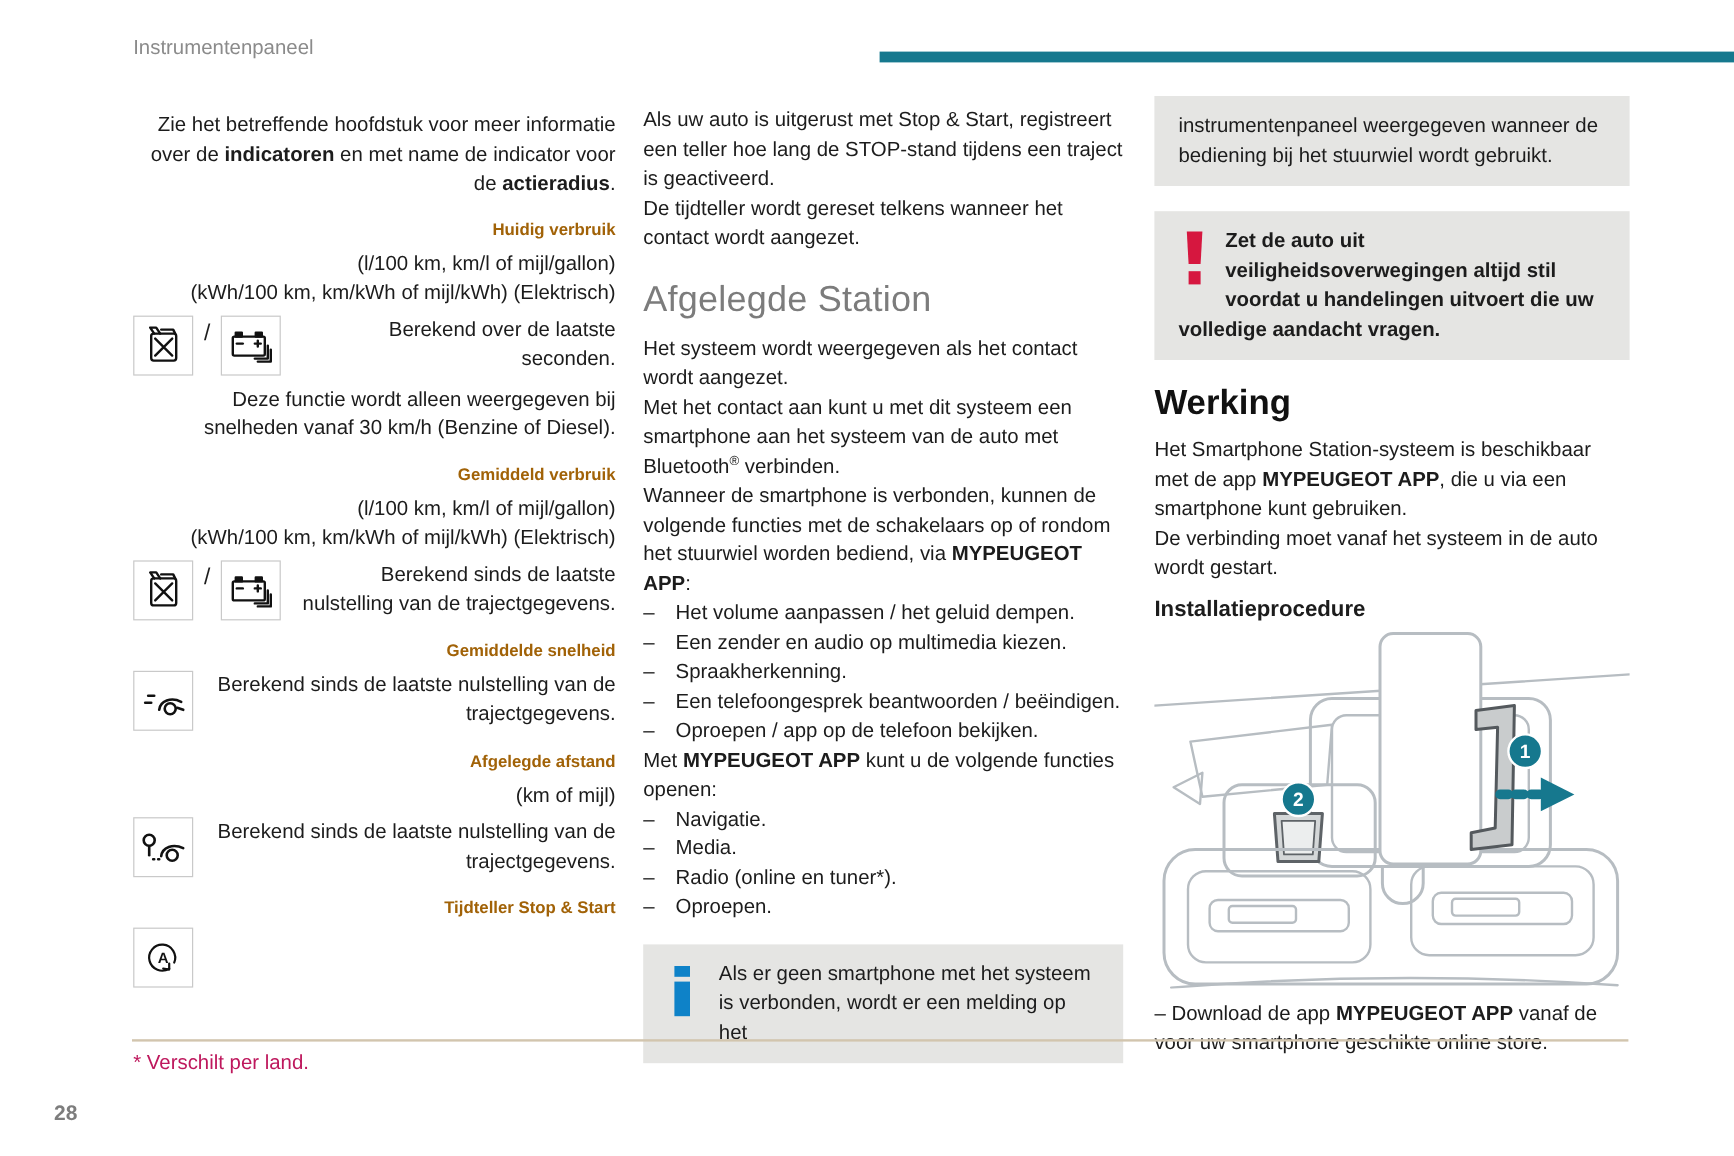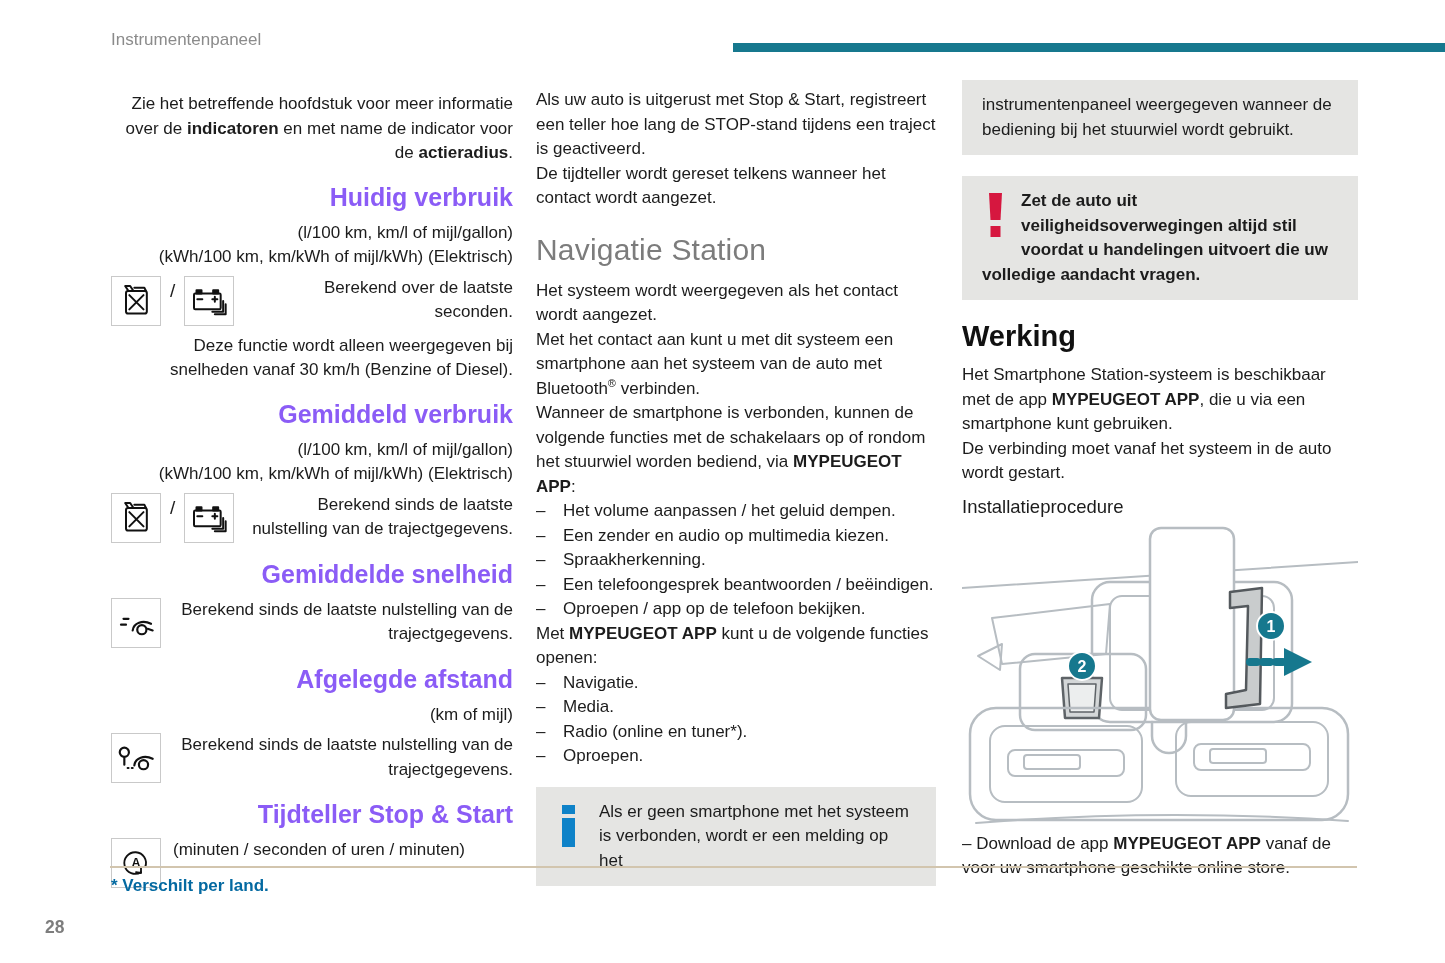--- a/index.html
+++ b/index.html
@@ -22,21 +22,21 @@
   .col { position:absolute; }
   .col1 { left:111px; top:92px; width:402px;text-align:right; }
   .col2 { left:536px; top:88px; width:400px; }
   .col3 { left:962px; top:80px; width:396px; }
 
   p.body { font-size:17px; line-height:24.5px; }
   b, .bold { font-weight:bold; }
   sup { font-size:11px; vertical-align:super; line-height:0; }
 
   h3.sec {
-    font-size:25px; font-weight:bold; color:#8b5cf6;
+    font-size:14px; font-weight:bold; color:#a16207;
     margin:17px 0 9px 0;
   }
   h3.sec:first-child { margin-top:0; }
   .units { font-size:17px; line-height:24.5px; }
 
   .icon-row { display:flex; align-items:flex-start; margin:6px 0 8px 0; }
   .icon-box {
     width:50px; height:50px; flex:0 0 50px;
     border:1px solid #c9c9c9; background:#fff;
     display:flex; align-items:center; justify-content:center;
@@ -45,21 +45,21 @@
   .icon-desc { font-size:17px; line-height:24.5px; margin-left:12px; }
 
   h1.gray-title {
     font-size:30px; font-weight:400; color:#7c7c7c;
     margin:22px 0 12px 0; letter-spacing:0.2px;
   }
   h1.black-title {
     font-size:29px; font-weight:bold; color:#111;
     margin:20px 0 10px 0;
   }
-  h4.subhead { font-size:18.5px; font-weight:normal; margin:10px 0 6px 0; }
+  h4.subhead { font-size:18.5px; font-weight:bold; margin:10px 0 6px 0; }
 
   .dash-item { display:flex; font-size:17px; line-height:24.5px; }
   .dash-item .dash { flex:0 0 27px; }
 
   .gray-box {
     background:#e5e5e3; padding:13px 20px; font-size:17px; line-height:24.5px;
   }
   .info-box { margin-top:18px; }
   .warn-box { margin-top:21px; font-weight:bold; }
   .float-ico { float:left; }
@@ -67,21 +67,21 @@
   .warn-ico { margin:3px 18px 2px 6px; }
 
   .illustration { margin:8px 0 4px 0; }
 
   .footer-line {
     position:absolute; left:110px; top:866px; width:1247px;
     border-top:2px solid #d2c5ae;
   }
   .footnote {
     position:absolute; left:111px; top:876px;
-    font-size:17px; color:#0369a1;font-weight:bold;
+    font-size:17px; color:#be185d;
   }
   .page-num {
     position:absolute; left:45px; top:917px;
     font-size:17.5px; font-weight:bold; color:#7d7d7d;
   }
 </style>
 </head>
 <body>
 
 <div class="running-head">Instrumentenpaneel</div>
@@ -176,29 +176,28 @@
 
   <h3 class="sec">Tijdteller Stop &amp; Start</h3>
   <div class="icon-row">
     <span class="icon-box">
       <svg width="40" height="40" viewBox="0 0 48 48" fill="none" stroke="#111" stroke-width="2.2" stroke-linecap="round" stroke-linejoin="round">
         <path d="M30 35 A13 13 0 1 1 35 29"></path>
         <path d="M30 30 L30 36 L24 35" fill="none"></path>
         <text x="24" y="29" text-anchor="middle" font-size="15" font-weight="bold" fill="#111" stroke="none" font-family="Liberation Sans, sans-serif">A</text>
       </svg>
     </span>
-    <div class="icon-desc">(minuten / seconden of uren / minuten)</div>
   </div>
 </div>
 
 <div class="col col2">
   <p class="body">Als uw auto is uitgerust met Stop &amp; Start, registreert een teller hoe lang de STOP-stand tijdens een traject is geactiveerd.</p>
   <p class="body">De tijdteller wordt gereset telkens wanneer het contact wordt aangezet.</p>
 
-  <h1 class="gray-title">Navigatie Station</h1>
+  <h1 class="gray-title">Afgelegde Station</h1>
 
   <p class="body">Het systeem wordt weergegeven als het contact wordt aangezet.</p>
   <p class="body"><span>Met het contact aan kunt u met dit systeem een smartphone aan het systeem van de auto met Bluetooth</span><sup>®</sup><span> verbinden.</span></p>
   <p class="body"><span>Wanneer de smartphone is verbonden, kunnen de volgende functies met de schakelaars op of rondom het stuurwiel worden bediend, via </span><b>MYPEUGEOT APP</b><span>:</span></p>
 
   <div class="dash-item">
       <span class="dash">–</span>
       <span>Het volume aanpassen / het geluid dempen.</span>
     </div>
   <div class="dash-item">

